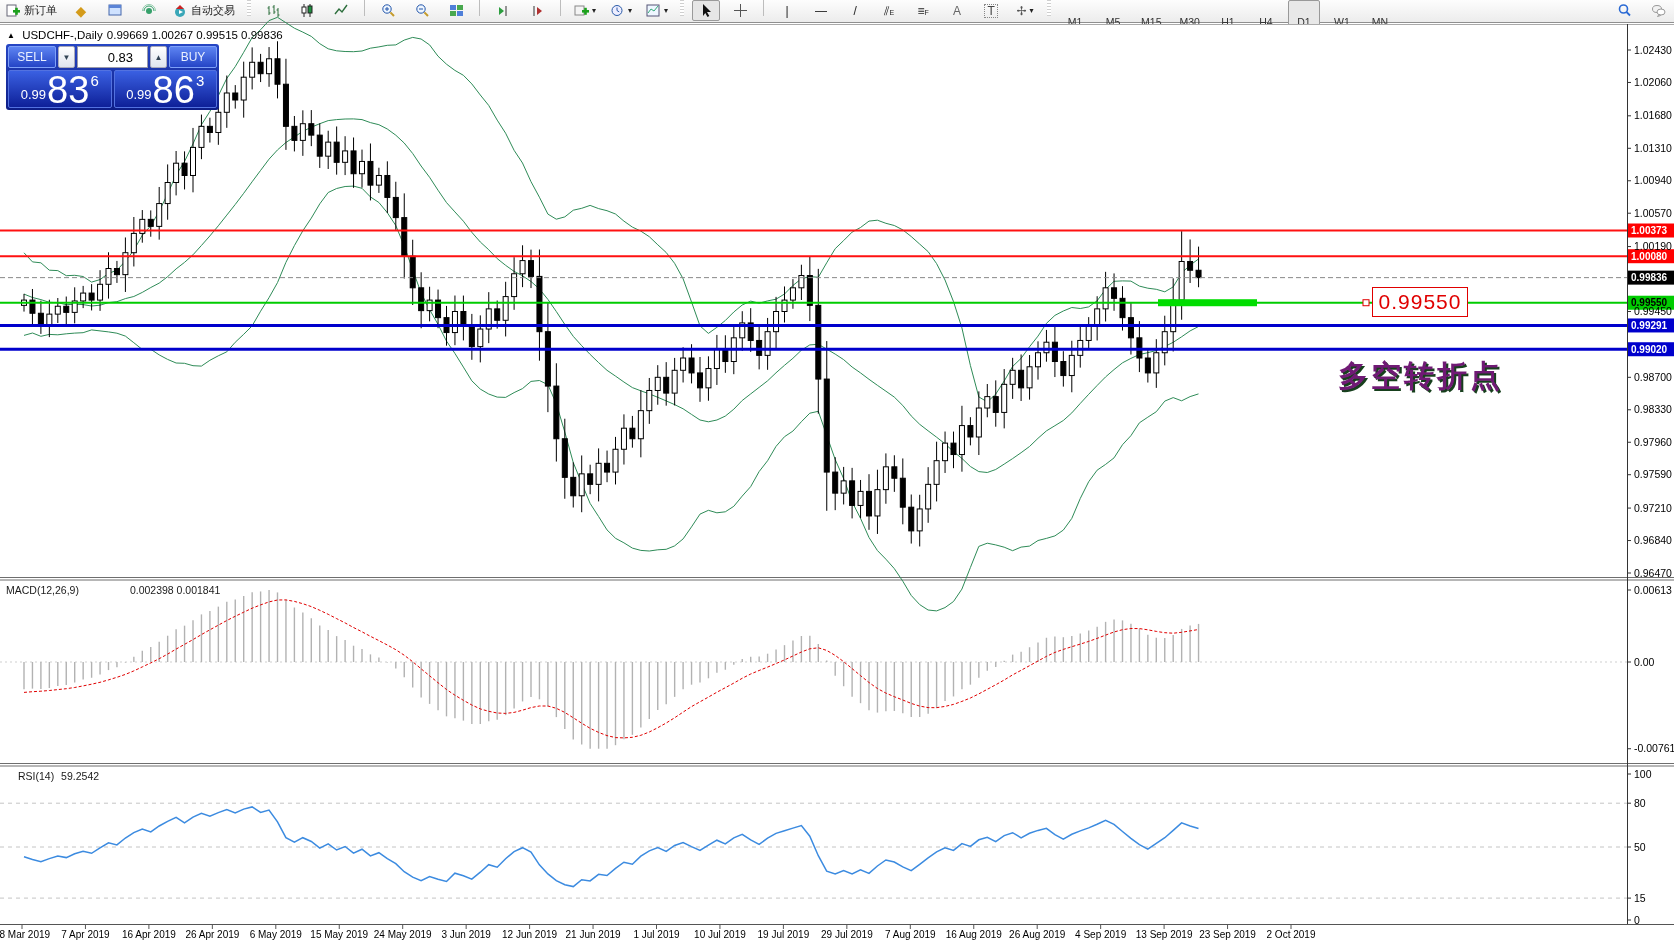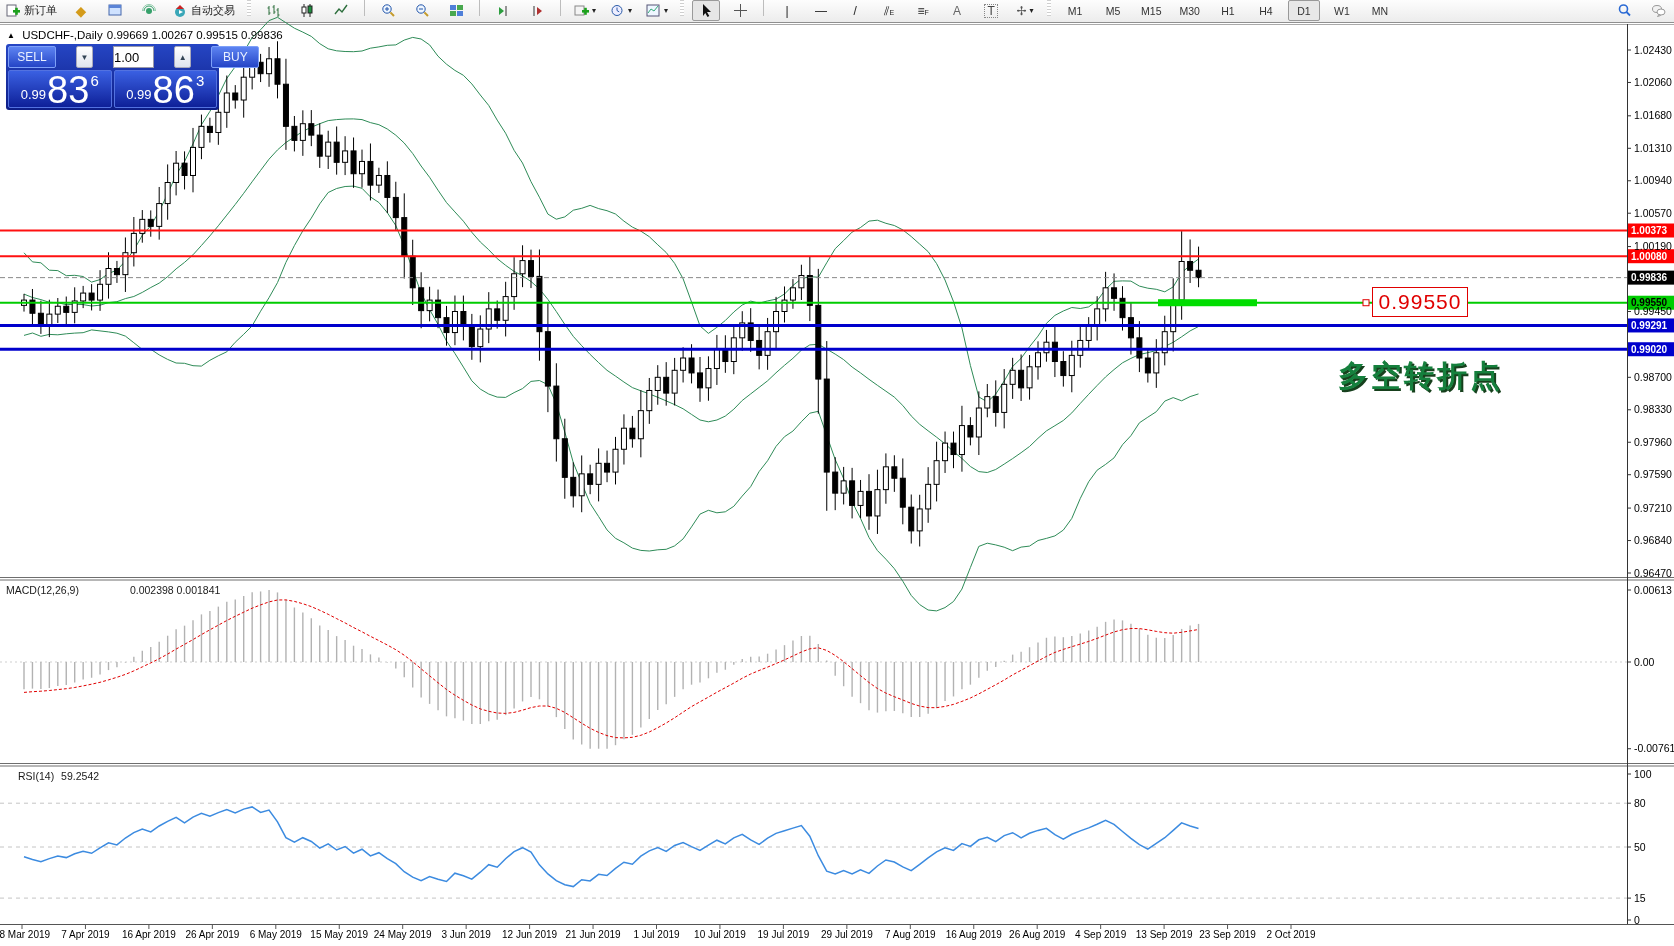--- a/index.html
+++ b/index.html
@@ -7,51 +7,51 @@
   
   #toolbar{position:absolute;left:0;top:0;width:1674px;height:23px;
     background:linear-gradient(#fdfdfd,#ececec);border-bottom:1px solid #8f8f8f;
     display:flex;align-items:flex-start;gap:6px;padding:0 2px;box-sizing:border-box;font-size:11px;color:#222;}
   .tbtn{height:19px;min-width:20px;display:flex;align-items:center;justify-content:center;gap:3px;
     padding:0 3px;border:1px solid transparent;border-radius:2px;cursor:default;white-space:nowrap;}
   .tbtn.active{background:#e6e6e6;border:1px solid #9a9a9a;}
   .tsep{width:1px;height:16px;background:#bdbdbd;margin:0 3px;}
   .tgrip{width:4px;height:16px;margin:0 2px;background:repeating-linear-gradient(180deg,#cfcfcf 0 1px,#fff 1px 3px);}
   .glyph{font-size:12px;line-height:1;}
-  .tf{font-size:10.5px;padding:0 5px;color:#333;}
+  .tf{font-size:10.5px;padding:11px 5px;color:#333;}
   .tf.active{background:#e8e8e8;border:1px solid #999;}
   .spacer{flex:1;}
   .micon{width:15px;height:15px;display:inline-block;}
   
   #chart-header{position:absolute;left:7px;top:29px;font-size:11.5px;color:#000;z-index:5;}
   #chart-header .tri{font-size:8px;vertical-align:1px;margin-right:4px;}
   
   #oct{position:absolute;left:6px;top:44px;width:213px;height:66px;z-index:6;
     background:linear-gradient(#2646c4,#0d1d86);border-radius:3px;padding:2px;box-sizing:border-box;}
-  #oct .row1{display:flex;height:22px;gap:20px;}
+  #oct .row1{display:flex;height:22px;gap:2px;}
   .octbtn{flex:0 0 46px;background:linear-gradient(#5d84f2,#2444c6);border:1px solid #7da0f8;border-radius:2px;
     color:#eaf1ff;font-size:12px;display:flex;align-items:center;justify-content:center;}
   .spin{flex:0 0 15px;background:linear-gradient(#fff,#dfe4ee);border:1px solid #aab;border-radius:2px;
     font-size:8px;color:#345;display:flex;align-items:center;justify-content:center;}
   #vol{flex:1;background:#fff;border:1px solid #99a;color:#000;font-size:13px;
     display:flex;align-items:center;justify-content:flex-end;padding-right:14px;}
   #oct .row2{display:flex;height:38px;gap:2px;margin-top:2px;}
   .pricebox{flex:1;background:linear-gradient(#3a60e2,#0e2098);border:1px solid #5372e0;border-radius:2px;
     color:#fff;display:flex;align-items:flex-end;justify-content:center;padding-bottom:2px;}
   .pb-base{font-size:13px;margin-bottom:3px;text-align:center;}
   .pb-big{font-size:38px;line-height:30px;margin:0 1px;}
   .pb-sup{font-size:15px;align-self:flex-start;margin-top:1px;}
   
   .ind-label{position:absolute;font-size:10.5px;color:#1a1a1a;z-index:4;}
   
   #callout{position:absolute;left:1372px;top:287px;width:94px;height:28px;z-index:5;
     background:#fff;border:1px solid #e00000;color:#e00000;font-size:21px;
     display:flex;align-items:center;justify-content:center;letter-spacing:1px;}
   #annotation{position:absolute;left:1338px;top:356px;width:170px;z-index:5;
-    font-size:30px;font-weight:bold;color:#15803d;letter-spacing:3px;
+    font-size:30px;font-weight:bold;color:#701a75;letter-spacing:3px;
     text-shadow:2px 2px 0 #17401d;}
   #chart-svg{position:absolute;left:0;top:0;z-index:1;}
 </style>
 </head>
 <body>
 
 <div id="stage">
 
   <div id="toolbar">
     <div class="tbtn">
@@ -840,21 +840,21 @@
     <span style="margin-left:1px;">0.99669 1.00267 0.99515 0.99836</span>
   </div>
 
   <div id="oct">
     <div class="row1">
       <div class="octbtn">
           <span>SELL</span>
         </div>
       <div class="spin">▼</div>
       <div id="vol">
-          <span>1.00</span>
+          <span>0.83</span>
         </div>
       <div class="spin">▲</div>
       <div class="octbtn">
           <span>BUY</span>
         </div>
     </div>
     <div class="row2">
       <div class="pricebox">
         <span class="pb-base">0.99</span>
         <span class="pb-big">83</span>

